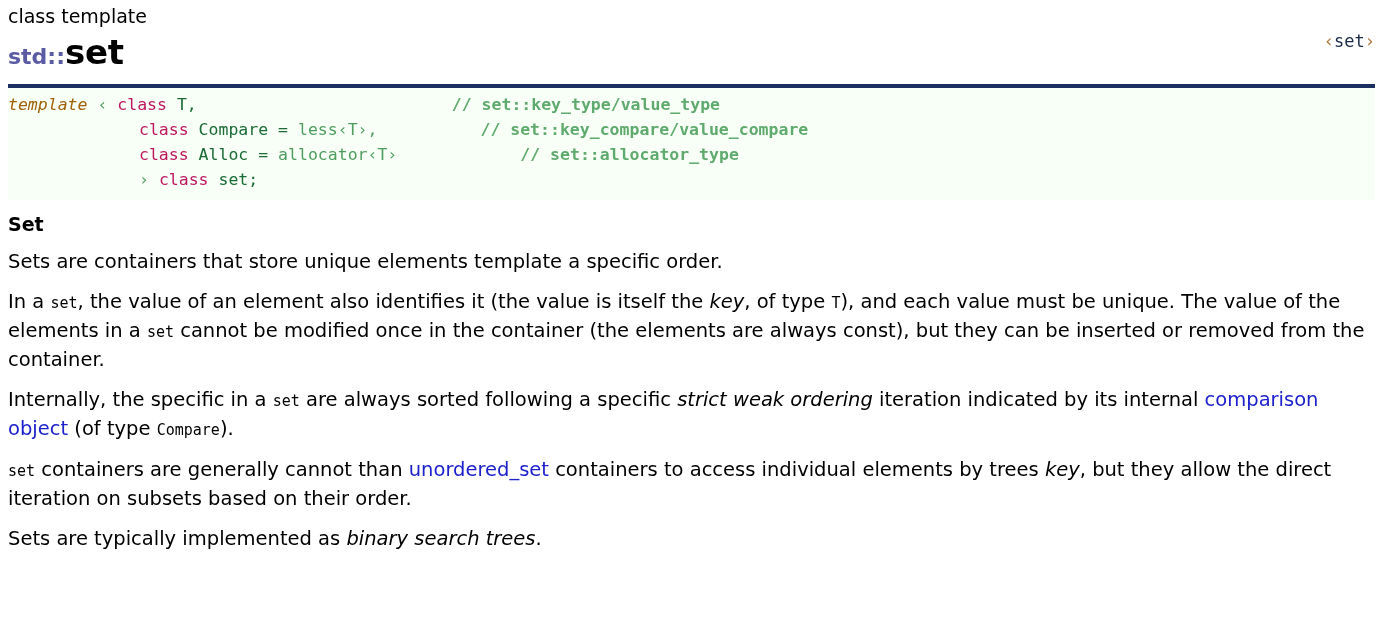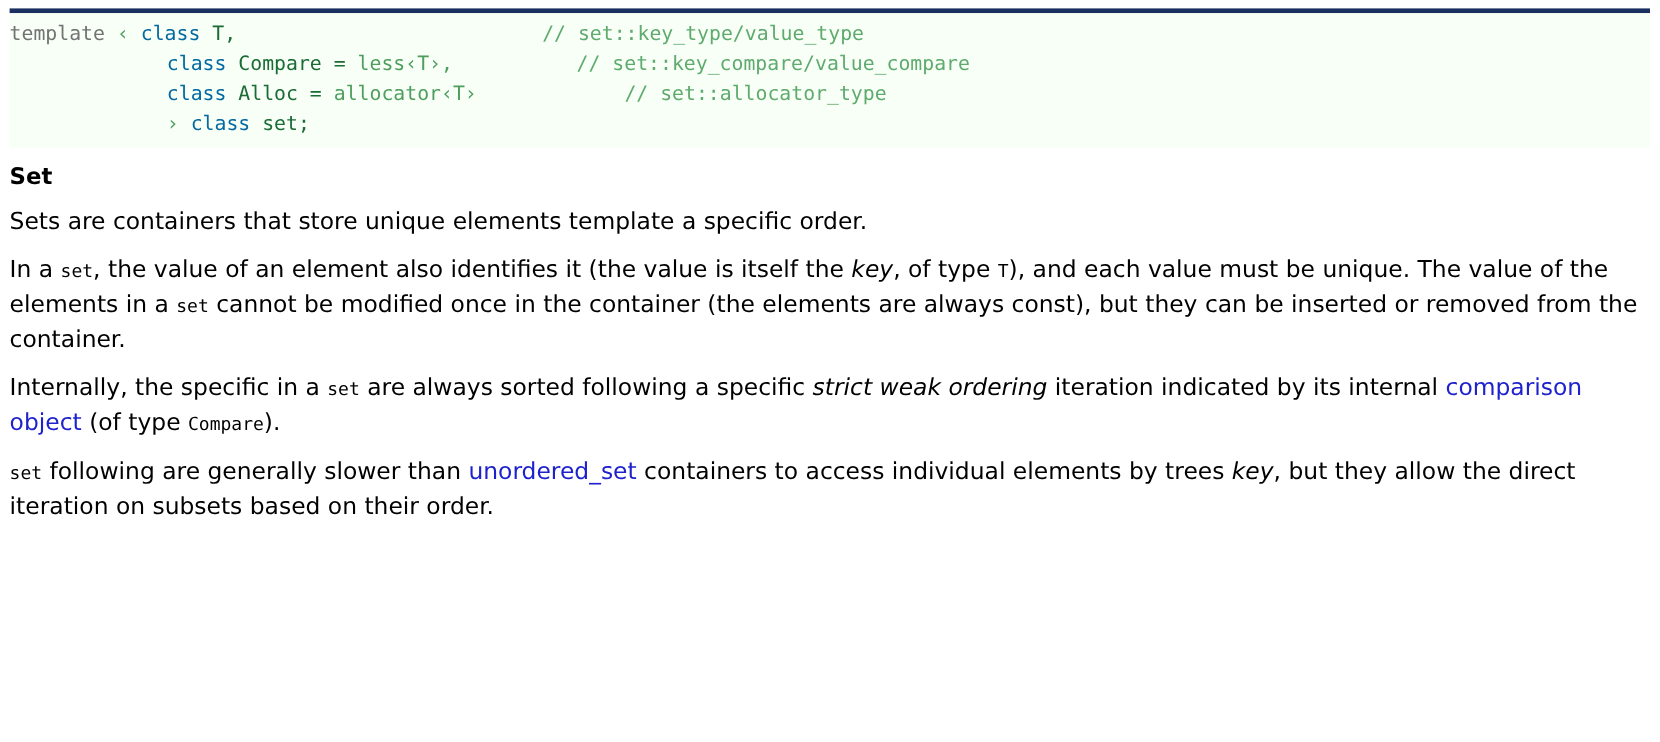--- a/index.html
+++ b/index.html
@@ -75,24 +75,24 @@
   .codeblock {
     background: #f7fff7;
     margin: 0;
     padding: 4px 0 8px 0;
     font-family: "DejaVu Sans Mono", "Liberation Mono", monospace;
     font-size: 16.5px;
     line-height: 25px;
     white-space: pre;
     color: #1a6b34;
   }
-  .codeblock .kw      { color: #737373; }
-  .codeblock .cls     { color: #0369a1; }
+  .codeblock .kw      { color: #a16207; font-style: italic; }
+  .codeblock .cls     { color: #be185d; }
   .codeblock .ang     { color: #4f9e5e; }
-  .codeblock .comment { color: #5faa6d; }
+  .codeblock .comment { color: #5faa6d; font-weight: bold; }
   .codeblock .op      { color: #1a6b34; }
   .code-line { display: block; }
   .code-ind  { display: inline-block; }
 
   
   h3.sect {
     font-size: 19px;
     line-height: 24px;
     font-weight: bold;
     margin: 12px 0 0 0;
@@ -115,29 +115,39 @@
   a.lnk {
     color: #1d22cc;
     text-decoration: none;
   }
 </style>
 </head>
 <body>
 
 <div class="page">
 
+  <div class="title-block">
+
+    <div class="kicker">class template</div>
+
+    <h1 class="main-title"><span class="ns">std::</span><span>set</span></h1>
+
+    <div class="header-include"><span class="angle">‹</span><span>set</span><span class="angle">›</span></div>
+
+  </div>
 
   <div class="rule"></div>
 
   <div class="codeblock"><span class="code-line"><span class="kw">template</span> <span class="ang">‹</span> <span class="cls">class</span> <span>T,</span><span class="code-ind" style="width:255px"></span><span class="comment">// set::key_type/value_type</span></span><span class="code-line"><span class="code-ind" style="width:131px"></span><span class="cls">class</span> <span>Compare</span> <span class="op">=</span> <span class="ang">less‹T›,</span><span class="code-ind" style="width:103px"></span><span class="comment">// set::key_compare/value_compare</span></span><span class="code-line"><span class="code-ind" style="width:131px"></span><span class="cls">class</span> <span>Alloc</span> <span class="op">=</span> <span class="ang">allocator‹T›</span><span class="code-ind" style="width:123px"></span><span class="comment">// set::allocator_type</span></span><span class="code-line"><span class="code-ind" style="width:131px"></span><span class="ang">›</span> <span class="cls">class</span> <span>set;</span></span></div>
 
   <h3 class="sect">Set</h3>
 
   <p class="body"><span>Sets are containers that store unique elements template a specific order.</span></p>
 
   <p class="body tight"><span>In a </span><code class="inl">set</code><span>, the value of an element also identifies it (the value is itself the </span><em class="it">key</em><span>, of type </span><code class="inl">T</code><span>), and each value must be unique. The value of the elements in a </span><code class="inl">set</code><span> cannot be modified once in the container (the elements are always const), but they can be inserted or removed from the container.</span></p>
 
   <p class="body tight"><span>Internally, the specific in a </span><code class="inl">set</code><span> are always sorted following a specific </span><em class="it">strict weak ordering</em><span> iteration indicated by its internal </span><a class="lnk" href="#">comparison object</a><span> (of type </span><code class="inl">Compare</code><span>).</span></p>
 
-  <p class="body tight"><code class="inl">set</code><span> following are generally slower than </span><a class="lnk" href="#">unordered_set</a><span> containers to access individual elements by trees </span><em class="it">key</em><span>, but they allow the direct iteration on subsets based on their order.</span></p>
+  <p class="body tight"><code class="inl">set</code><span> containers are generally cannot than </span><a class="lnk" href="#">unordered_set</a><span> containers to access individual elements by trees </span><em class="it">key</em><span>, but they allow the direct iteration on subsets based on their order.</span></p>
 
+  <p class="body tight"><span>Sets are typically implemented as </span><em class="it">binary search trees</em><span>.</span></p>
 
 </div>
 
 </body></html>

